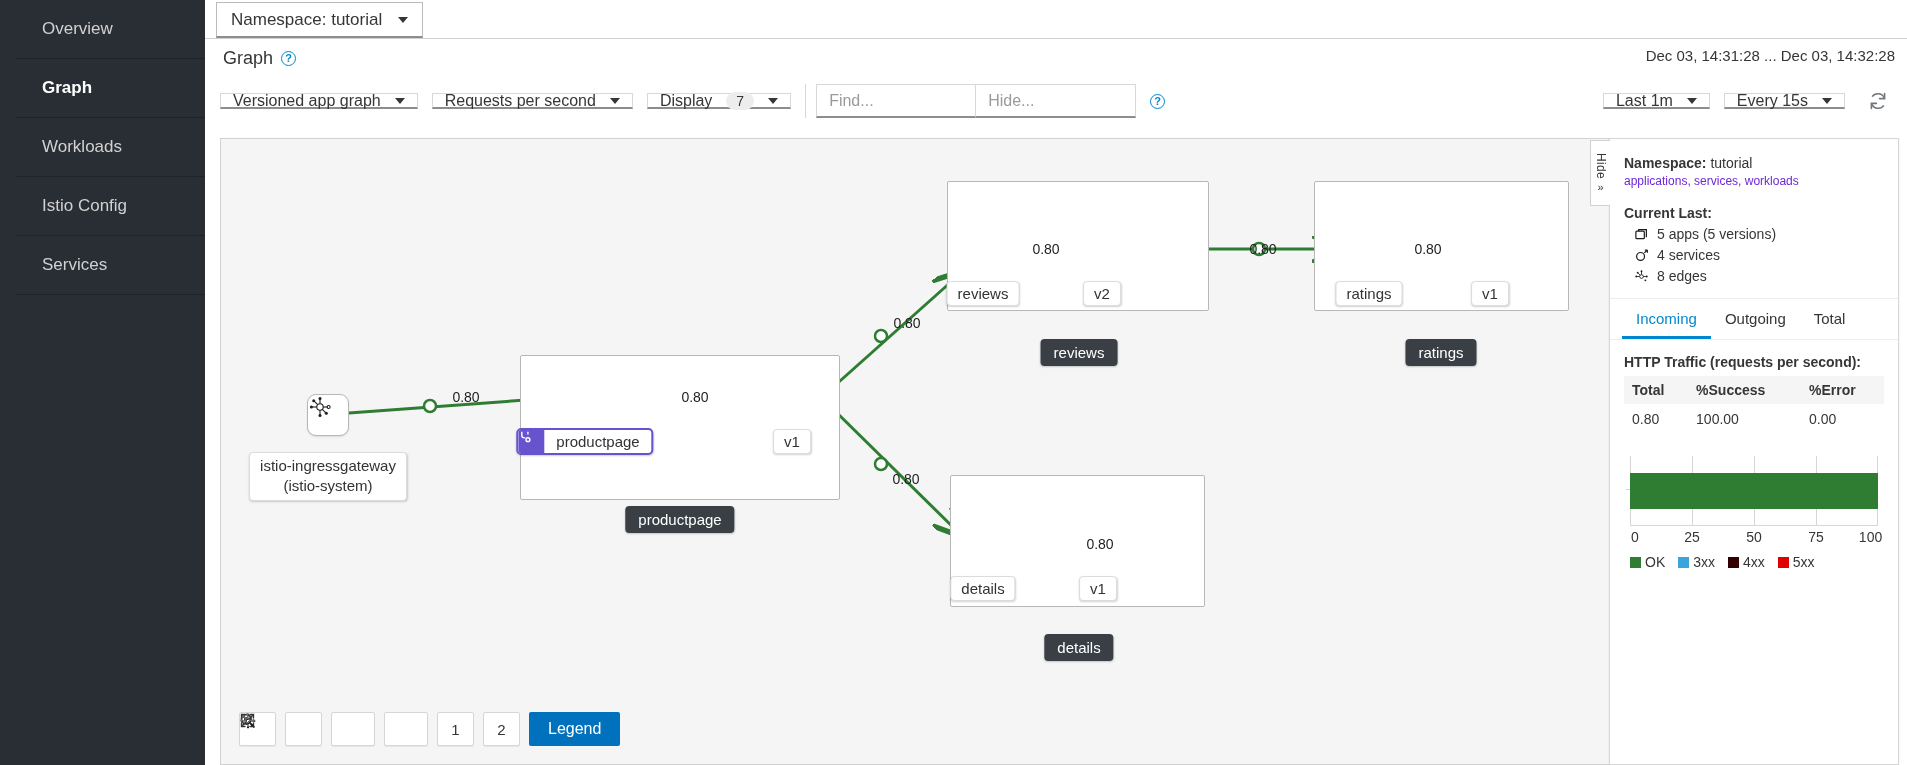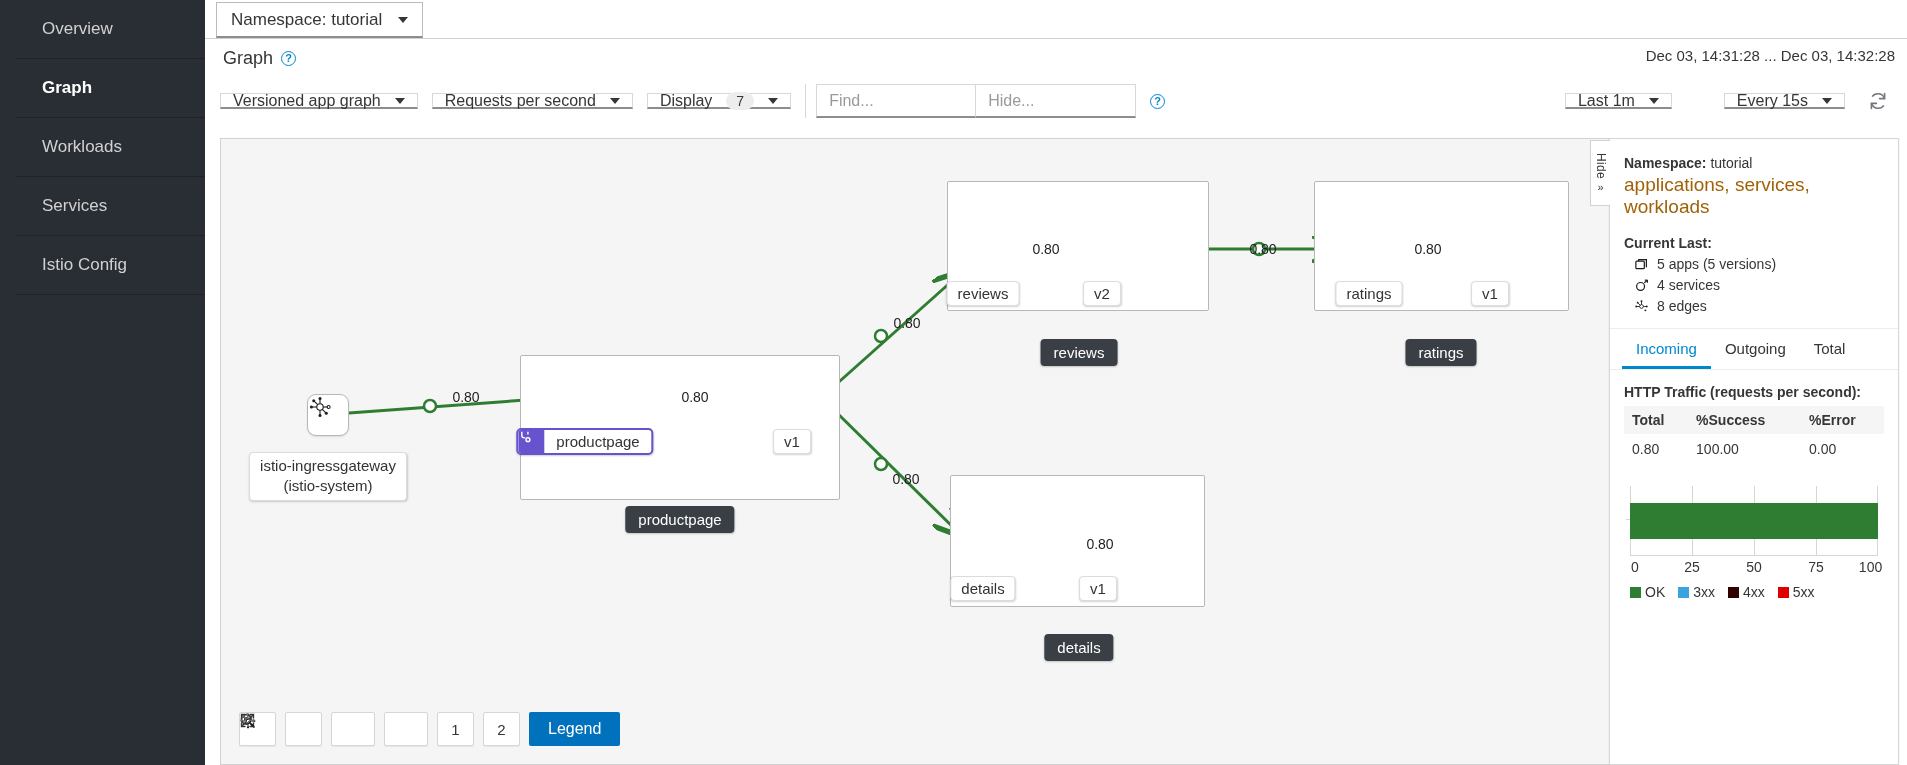--- a/index.html
+++ b/index.html
@@ -163,21 +163,21 @@
   .hide-tab .chev { font-size: 11px; color: #363636; margin-top: 2px; }
 
   .side-panel {
     position: absolute; right: 8px; top: 138px;
     width: 290px; height: 627px; background: #fff;
     border: 1px solid #d6d6d6; box-shadow: 0 1px 2px rgba(0,0,0,.08);
     padding: 14px 14px 0 14px; overflow: hidden;
   }
   .sp-row { font-size: 14px; color: #363636; line-height: 1.5; }
   .sp-bold { font-weight: bold; }
-  .sp-links { color: #a16207; font-size: 19px; cursor: pointer; }
+  .sp-links { color: #6d28d9; font-size: 12px; cursor: pointer; }
   .sp-section-title { font-weight: bold; font-size: 14px; color: #363636;
                       margin-top: 17px; }
   .sp-stat { display: flex; align-items: center; gap: 8px;
              font-size: 14px; color: #363636; margin-top: 5px; padding-left: 10px; }
   .sp-stat svg { flex: 0 0 auto; }
   .sp-divider { height: 1px; background: #ededed; margin: 14px -14px 0 -14px; }
 
   .sp-tabs { display: flex; gap: 0; border-bottom: 1px solid #ededed;
              margin: 0 -14px; padding: 0 12px; }
   .sp-tab { padding: 11px 14px 9px 14px; font-size: 15px; color: #363636;
@@ -214,24 +214,24 @@
     <div class="nav-item">
       <span>Overview</span>
     </div>
     <div class="nav-item active">
       <span>Graph</span>
     </div>
     <div class="nav-item">
       <span>Workloads</span>
     </div>
     <div class="nav-item">
+      <span>Istio Config</span>
+    </div>
+    <div class="nav-item">
       <span>Services</span>
-    </div>
-    <div class="nav-item">
-      <span>Istio Config</span>
     </div>
     <div class="nav-rest"></div>
   </nav>
 
   <div class="content">
 
     <div class="ns-bar">
       <div class="ns-select">
         <span>Namespace: tutorial</span>
         <span class="caret"></span>
@@ -261,21 +261,21 @@
       <div class="tb-divider"></div>
       <input class="tb-input" value="" placeholder="Find..." style="">
       <input class="tb-input second" value="" placeholder="Hide..." style="">
       <span class="help-icon tb-help">?</span>
 
       <div class="tb-right">
         <div class="tb-select">
           <span>Last 1m</span>
           <span class="caret"></span>
         </div>
-        <div class="tb-select" style="margin-right:0;margin-left:38px;">
+        <div class="tb-select" style="margin-right:0;">
           <span>Every 15s</span>
           <span class="caret"></span>
         </div>
         <div class="refresh-btn">
           <svg width="20" height="20" viewBox="0 0 20 20" fill="none" stroke="#72767b" stroke-width="1.6">
             <path d="M16.5 7.5A7 7 0 0 0 4.2 5.6"></path>
               <path d="M3.5 12.5A7 7 0 0 0 15.8 14.4"></path>
             <path d="M16.6 2.6v5h-5" stroke-linecap="round"></path>
             <path d="M3.4 17.4v-5h5" stroke-linecap="round"></path>
           </svg>

